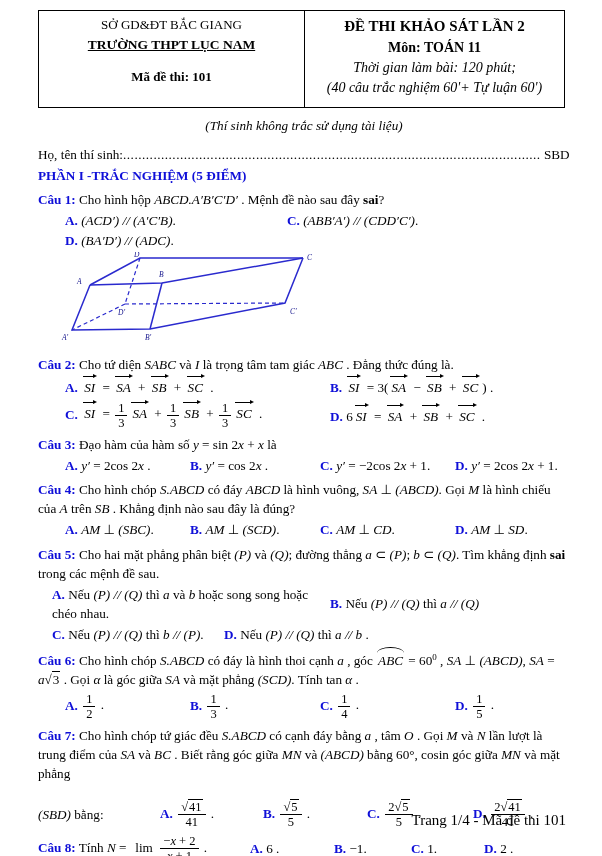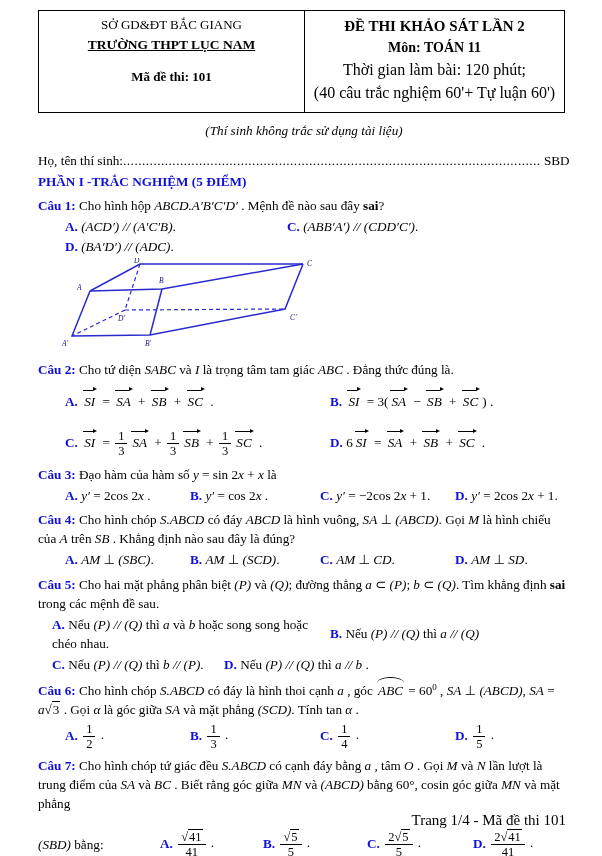--- a/index.html
+++ b/index.html
@@ -14,21 +14,21 @@
 
   
   .hdr{ display:flex; border:1.6px solid #000; width:527px; }
   .hdr-left{ width:266px; border-right:1.6px solid #000; text-align:center; padding:5px 4px 12px; }
   .hdr-right{ flex:1; text-align:center; padding:5px 4px 8px; }
   .hl1{ font-size:13px; }
   .hl2{ font-weight:bold; text-decoration:underline; font-size:13.5px; }
   .hl3{ font-weight:bold; margin-top:14px; font-size:13px; }
   .hr1{ font-weight:bold; font-size:15px; }
   .hr2{ font-weight:bold; font-size:14px; }
-  .hr3,.hr4{ font-size:16px; }
+  .hr3,.hr4{ font-style:italic; font-size:14px; }
 
   .notice{ text-align:center; font-style:italic; margin:8px 0 10px; }
   .nameline{ margin:0 0 2px; white-space:nowrap; overflow:hidden; }
   .dots{ letter-spacing:0.5px; }
   .section-title{ color:var(--blue); font-weight:bold; margin:2px 0 5px; }
 
   
   .q{ margin:0 0 5px; }
   .qt{ margin:0; }
   .qlabel{ color:var(--blue); font-weight:bold; }
@@ -45,21 +45,21 @@
   .q8row .s0{ width:212px; } .q8row .s1{ width:84px; } .q8row .s2{ width:77px; } .q8row .s3{ width:73px; }
 
   
   .m{ font-style:italic; }
   sup{ font-size:9px; }
   .frac{ display:inline-block; text-align:center; vertical-align:middle; line-height:1.12; margin:0 2px; font-size:12.5px; }
   .frac .num{ display:block; padding:0 3px; }
   .frac .den{ display:block; border-top:1px solid #000; padding:0 3px; }
   .sqrt{ white-space:nowrap; }
   .rad{ border-top:1px solid #000; padding:0 1px; }
-  .vec{ position:relative; display:inline-block; font-style:italic; margin:8px 2px; padding:2px 2px 0 1px; }
+  .vec{ position:relative; display:inline-block; font-style:italic; margin:0 2px; padding:2px 2px 0 1px; }
   .vec::before{ content:''; position:absolute; left:0; right:4px; top:0; border-top:1px solid #000; }
   .vec::after{ content:''; position:absolute; right:0; top:-2.2px; width:0; height:0;
                border-style:solid; border-width:2.4px 0 2.4px 4.4px;
                border-color:transparent transparent transparent #000; }
   .hat{ position:relative; display:inline-block; padding:2px 2px 0; }
   .hat::before{ content:''; position:absolute; left:1px; right:1px; top:-2px; height:5px;
                 border-top:1.5px solid #000; border-radius:50% 50% 0 0 / 100% 100% 0 0; }
   .lim{ display:inline-block; text-align:center; vertical-align:-0.75em; line-height:1; margin:0 2px; }
   .lim .lw{ display:block; }
   .lim .ls{ display:block; font-size:9px; }

